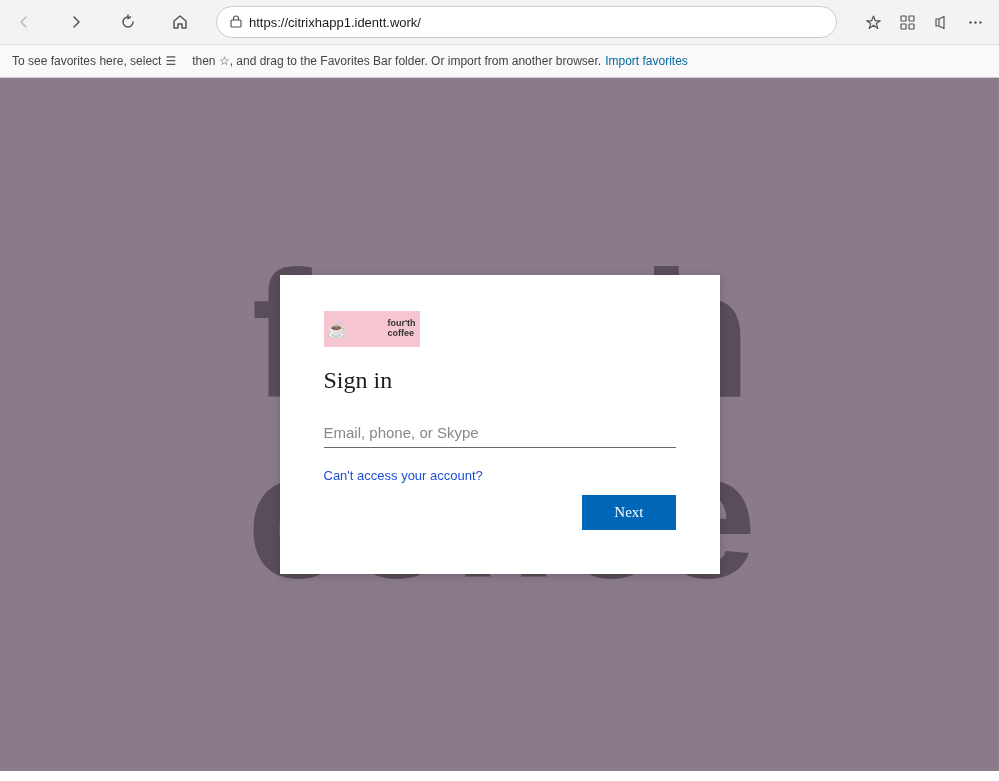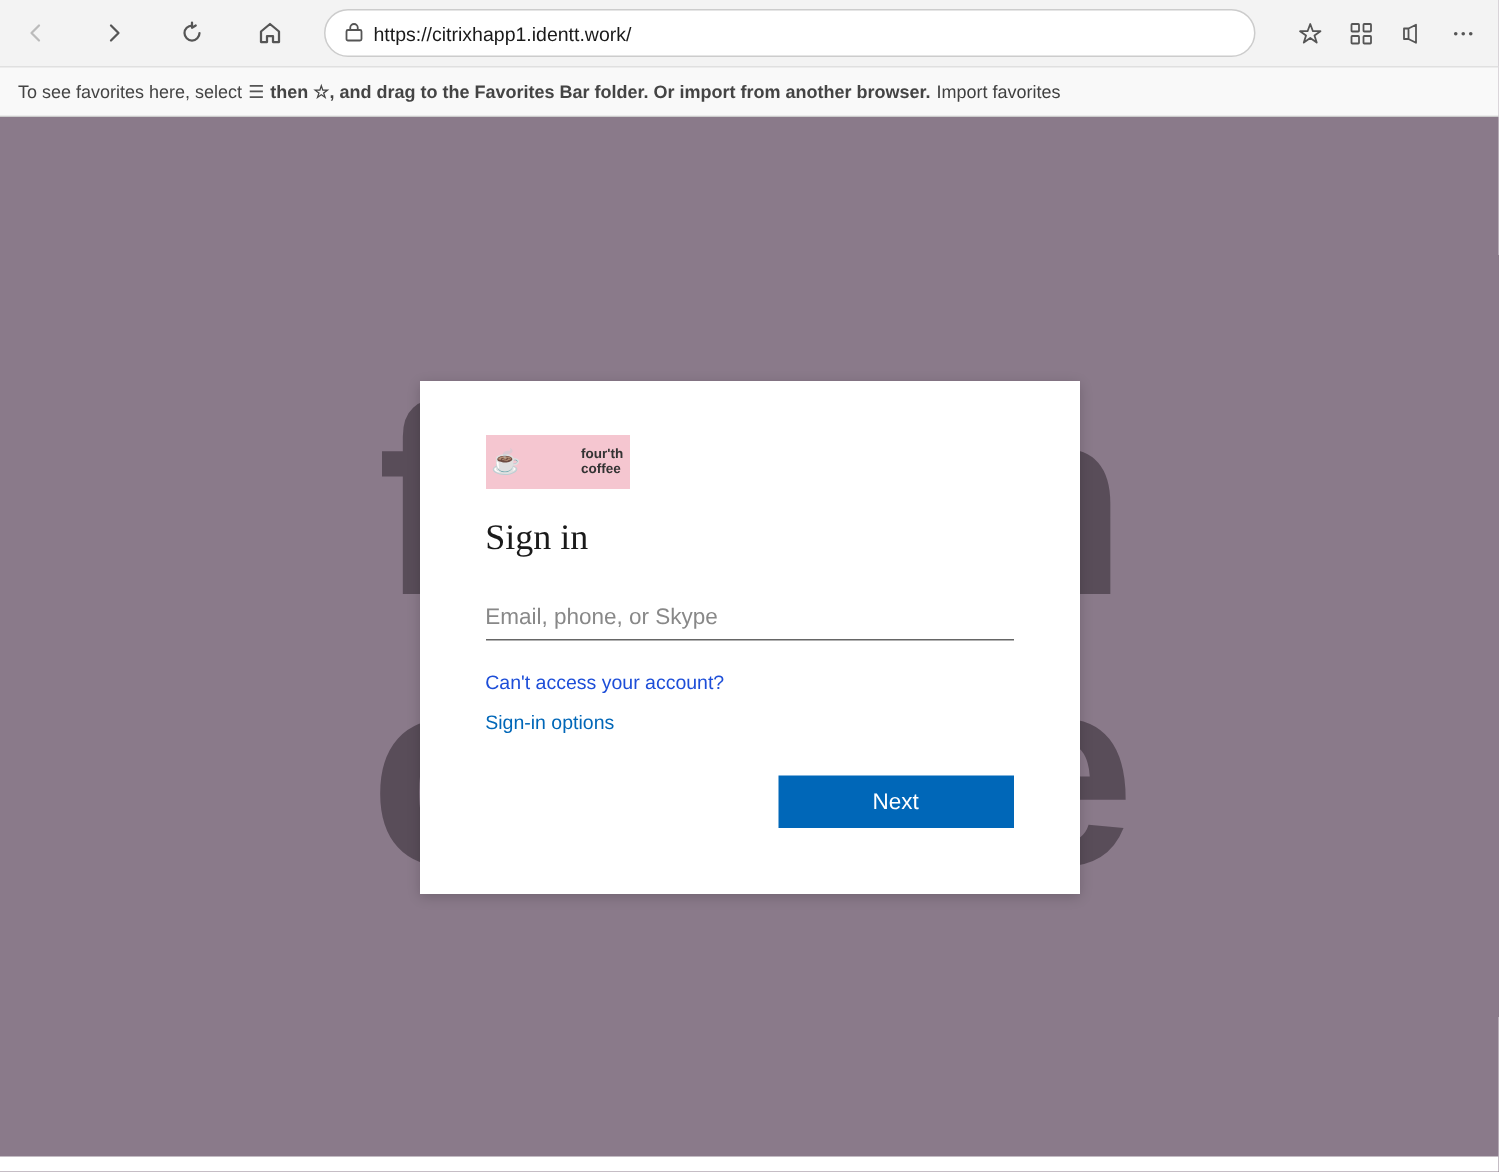--- a/index.html
+++ b/index.html
@@ -60,21 +60,21 @@
       display: flex;
       align-items: center;
       padding: 16px 12px;
       font-size: 12px;
       color: #444;
       border-top: 1px solid #e0e0e0;
       background: #f9f9f9;
       gap: 4px;
     }
     .favorites-bar .import-link {
-      color: #404040;
+      color: #0369a1;
       text-decoration: none;
       cursor: pointer;
     }
 
     
     .page-bg {
       width: 999px;
       height: 693px;
       background: #8a7a8a;
       position: relative;
@@ -185,24 +185,24 @@
       cursor: pointer;
     }
     .card-footer {
       display: flex;
       justify-content: flex-end;
     }
     .next-btn {
       background: #0067b8;
       color: #fff;
       border: none;
-      padding: 9px 63px;
+      padding: 9px 32px;
       font-size: 15px;
       cursor: pointer;
-      font-family: Liberation Sans, sans-serif;
+      font-family: Liberation Serif, serif;
       font-weight: 400;
     }
   </style>
 </head>
 <body>
 
 <div class="browser-chrome">
   <div class="browser-titlebar">
     <button class="nav-btn disabled" title="Back">
       <svg width="16" height="16" viewBox="0 0 16 16" fill="none">
@@ -258,21 +258,21 @@
             <circle cx="3.5" cy="8.5" r="1.2" fill="#555"></circle>
             <circle cx="8.5" cy="8.5" r="1.2" fill="#555"></circle>
             <circle cx="13.5" cy="8.5" r="1.2" fill="#555"></circle>
           </svg>
       </button>
     </div>
   </div>
   <div class="favorites-bar">
     <span>To see favorites here, select</span>
     <span style="font-size:12px;color:#555;">☰</span>
-    <span style="margin-left:0;font-weight:bold;">then ☆, and drag to the Favorites Bar folder. Or import from another browser.</span>
+    <span style="margin-left:12px;">then ☆, and drag to the Favorites Bar folder. Or import from another browser.</span>
     <a class="import-link">Import favorites</a>
   </div>
 </div>
 
 <div class="page-bg">
   <div class="bg-text">
     <div class="bg-word">fourth</div>
     <div class="bg-word">coffee</div>
   </div>
 
@@ -284,18 +284,17 @@
           <span>four'th</span>
           <span>coffee</span>
         </div>
       </div>
     </div>
     <h1 class="signin-title">Sign in</h1>
     <div class="email-field-container">
       <input class="email-input" type="text" placeholder="Email, phone, or Skype" style="">
     </div>
     <a class="cant-access-link">Can't access your account?</a>
-    <a class="signin-options-link">Sign-in options</a>
     <div class="card-footer">
       <button class="next-btn">Next</button>
     </div>
   </div>
 </div>
 
 </body></html>

